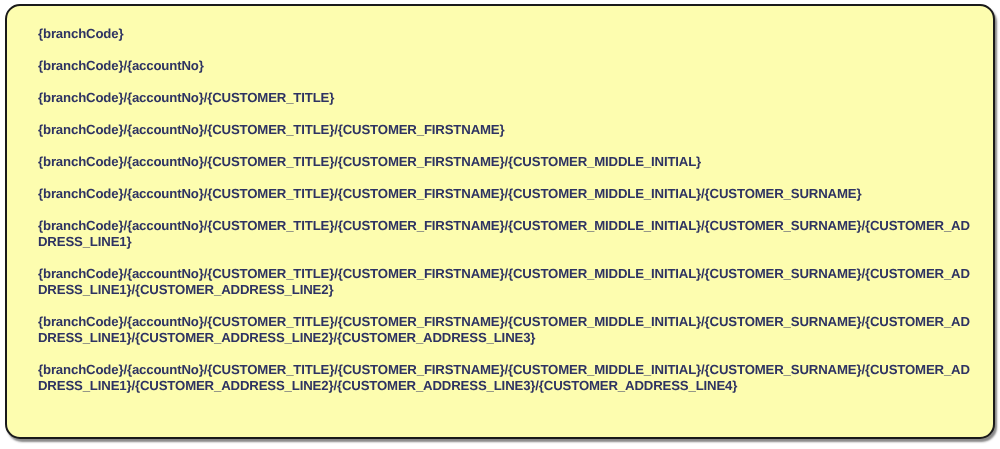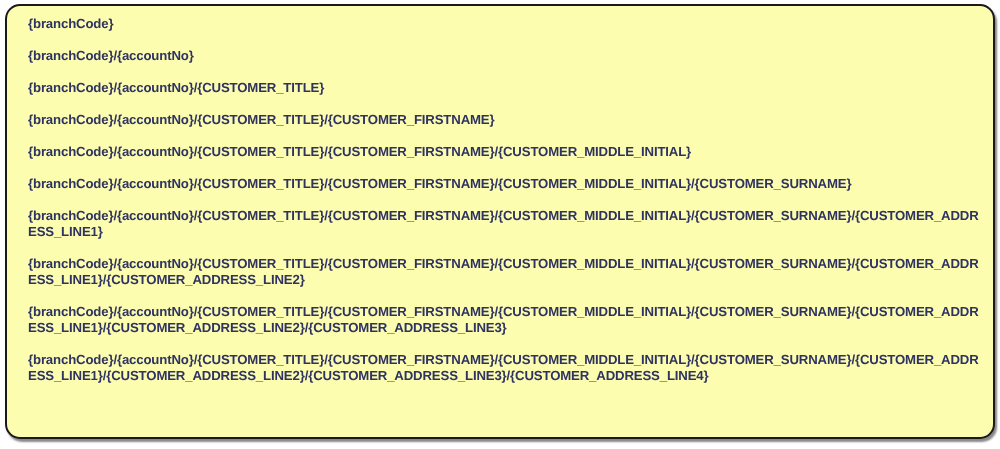--- a/index.html
+++ b/index.html
@@ -34,21 +34,21 @@
     border-radius: 15px;
     box-shadow: 2px 3px 2px rgba(40, 40, 40, 0.55);
     overflow: hidden;
   }
 
   #path-list {
     position: absolute;
     left: 21px;
     top: 10px;
     right: 8px;
-    margin: 0;
+    margin: 10px;
     padding: 0;
     list-style: none;
   }
 
   .path-item {
     color: #2e3362;
     font-family: "Liberation Sans", sans-serif;
     font-size: 13.2px;
     font-weight: bold;
     line-height: 16px;

